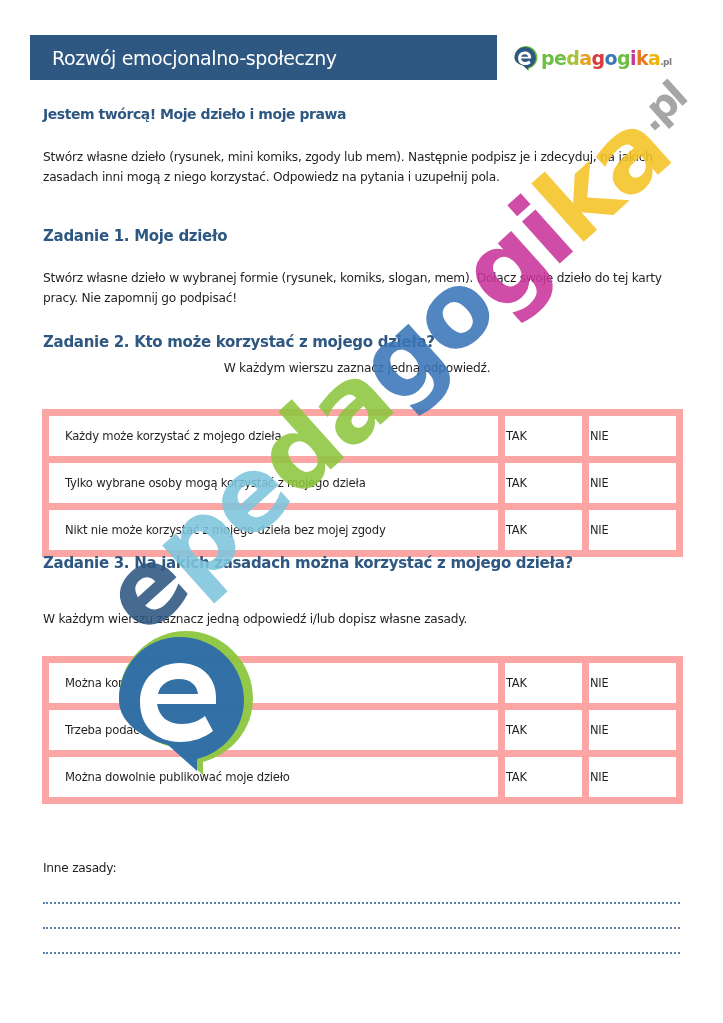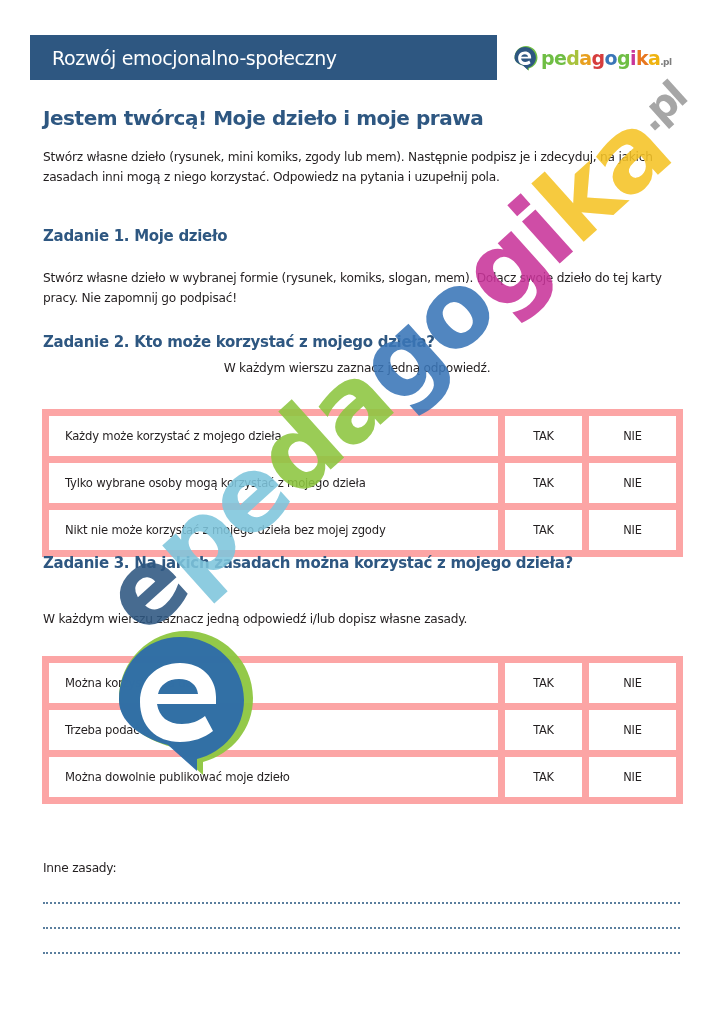--- a/index.html
+++ b/index.html
@@ -119,21 +119,21 @@
     top: 0;
     width: 640px;
     z-index: 3;
   }
 
   .doc-heading {
     position: absolute;
     color: #2e5781;
     font-family: "DejaVu Sans", sans-serif;
     font-weight: 700;
-    font-size: 20px;
+    font-size: 14px;
     letter-spacing: -0.45px;
     white-space: nowrap;
   }
   .task-heading {
     position: absolute;
     color: #2e5781;
     font-family: "DejaVu Sans", sans-serif;
     font-weight: 700;
     font-size: 15px;
     letter-spacing: -0.3px;
@@ -163,21 +163,21 @@
     font-size: 11.6px;
     color: #231f20;
     letter-spacing: -0.2px;
     background: rgba(255,255,255,0.0);
   }
   .qtable td.c-label {
     padding: 0 0 0 16px;
     text-align: left;
   }
   .qtable td.c-opt {
-    text-align: center;
+    text-align: left;
     font-size: 11.4px;
   }
   .col-label { width: 456px; }
   .col-yes   { width: 84px; }
   .col-no    { width: 94px; }
 
   
   #other-rules-label {
     position: absolute;
     left: 43px;

